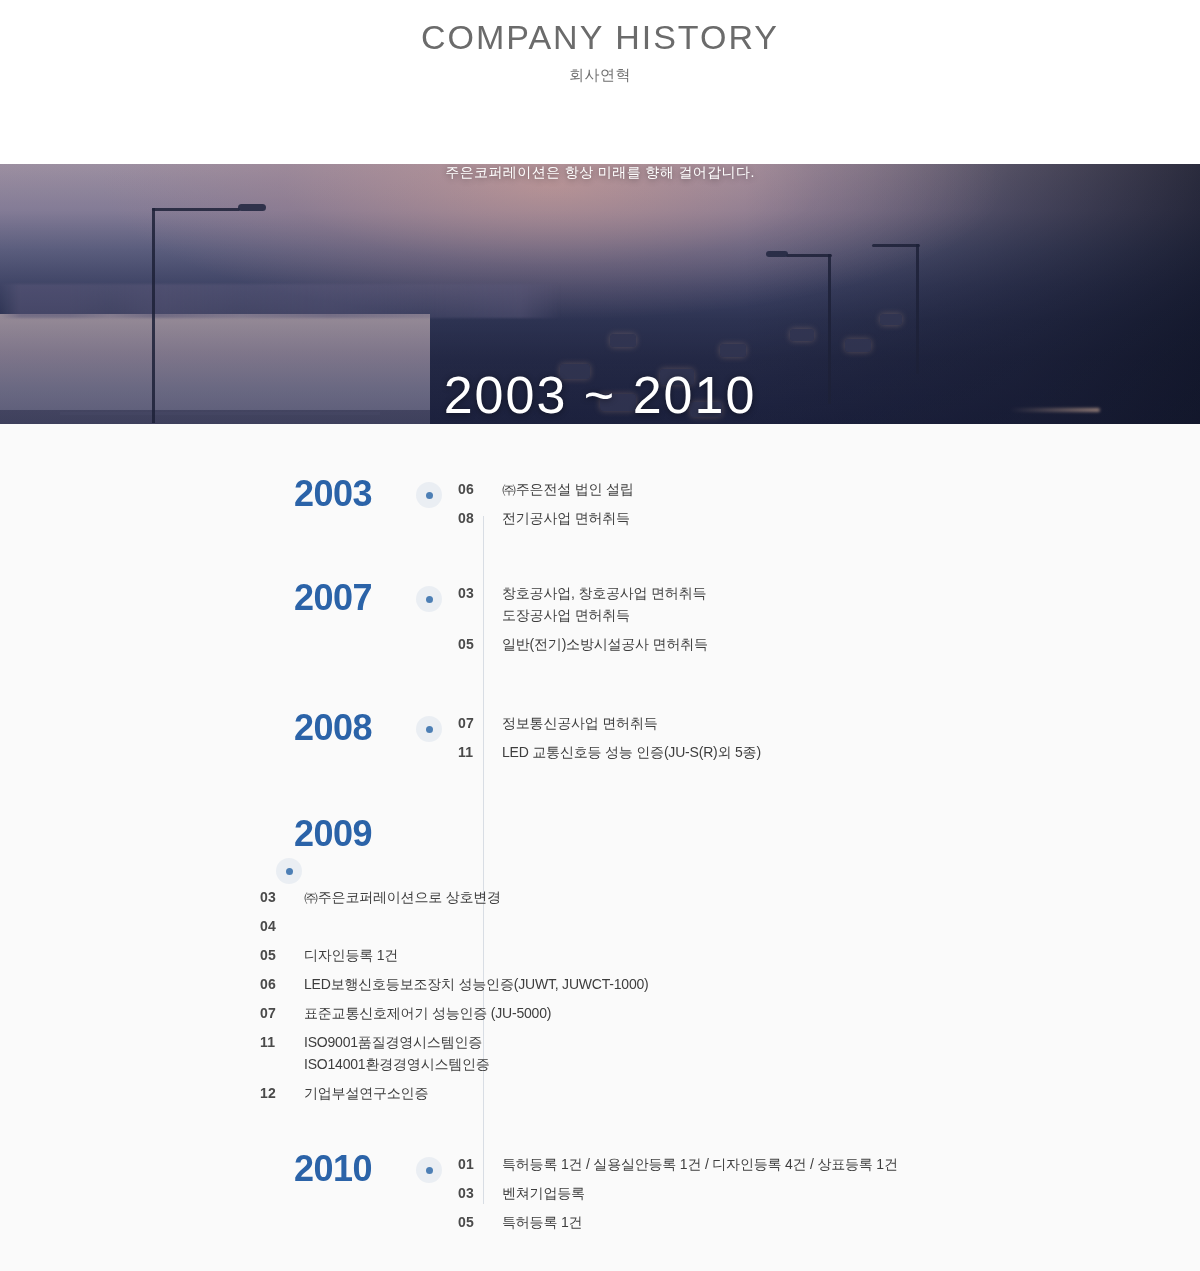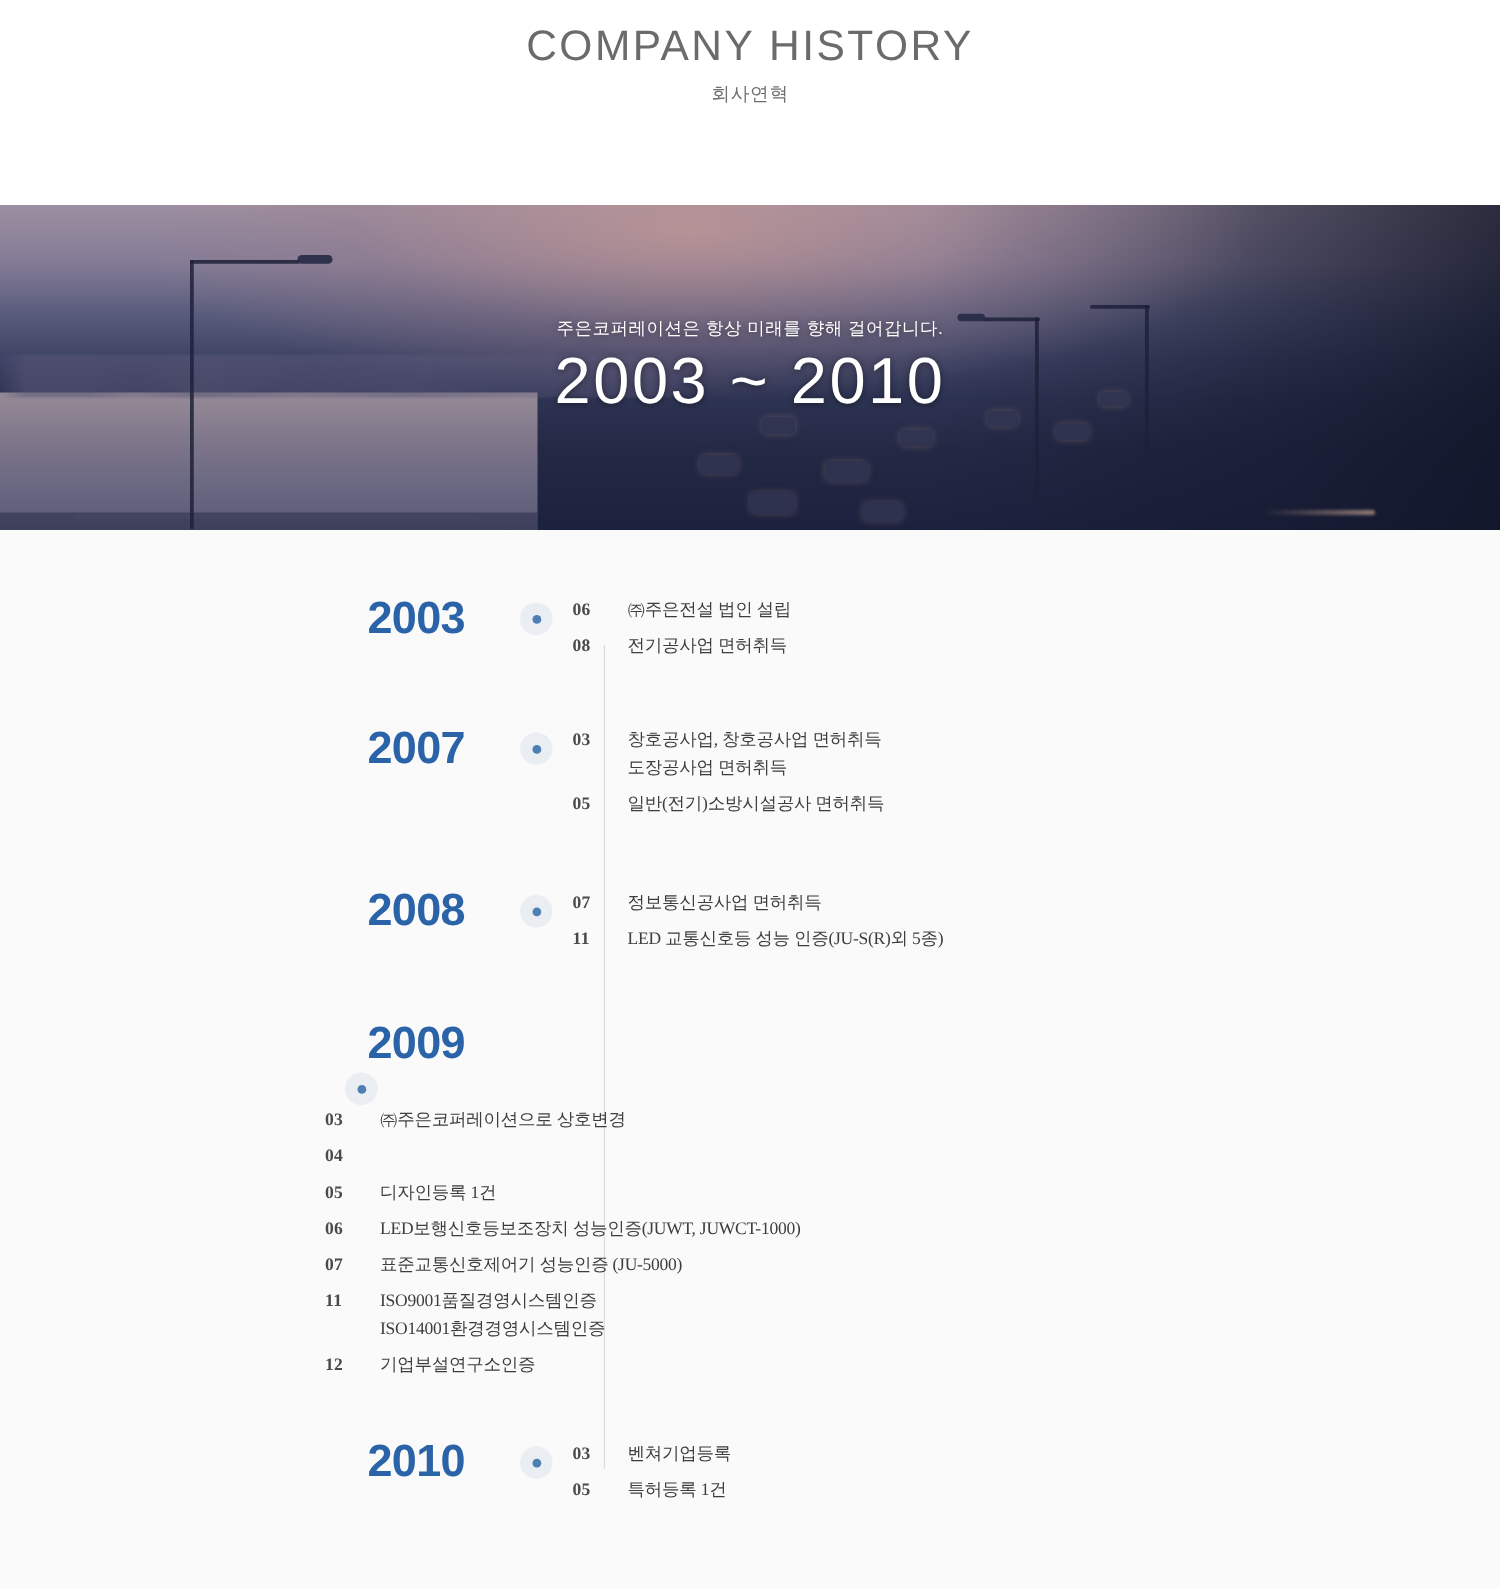--- a/index.html
+++ b/index.html
@@ -131,21 +131,21 @@
     position: absolute;
     inset: 0;
     background: linear-gradient(to bottom, rgba(25,30,55,0.18), rgba(25,30,55,0.30));
   }
   .hero-text {
     position: absolute;
     inset: 0;
     display: flex;
     flex-direction: column;
     align-items: center;
-    justify-content: center;
+    justify-content: space-between;
     color: #ffffff;
     text-shadow: 0 1px 6px rgba(0,0,0,0.45);
   }
   .hero-caption {
     font-size: 14px;
     letter-spacing: 0.4px;
     margin-bottom: 4px;
     font-weight: 400;
   }
   .hero-years {
@@ -205,21 +205,20 @@
     background: #4d7fb5;
   }
   .tl-events {
     flex: 1;
     padding-top: 2px;
   }
   .tl-event {
     display: flex;
     align-items: flex-start;
     margin-bottom: 7px;
-    font-family: Liberation Serif, serif;
   }
   .tl-month {
     width: 44px;
     flex: none;
     font-size: 14px;
     font-weight: bold;
     color: #4a4a4a;
     line-height: 22px;
     letter-spacing: 0.3px;
   }
@@ -398,20 +397,26 @@
       </div>
     </div>
 
     <div class="tl-row">
       <div class="tl-year">2010</div>
       <div class="tl-dot-col">
         <span class="tl-dot"></span>
       </div>
       <div class="tl-events">
         <div class="tl-event">
+          <div class="tl-month">01</div>
+          <div class="tl-desc">
+            <span class="sub">특허등록 1건 / 실용실안등록 1건  /  디자인등록 4건 / 상표등록 1건</span>
+          </div>
+        </div>
+        <div class="tl-event">
           <div class="tl-month">03</div>
           <div class="tl-desc">
             <span class="sub">벤쳐기업등록</span>
           </div>
         </div>
         <div class="tl-event">
           <div class="tl-month">05</div>
           <div class="tl-desc">
             <span class="sub">특허등록 1건</span>
           </div>

